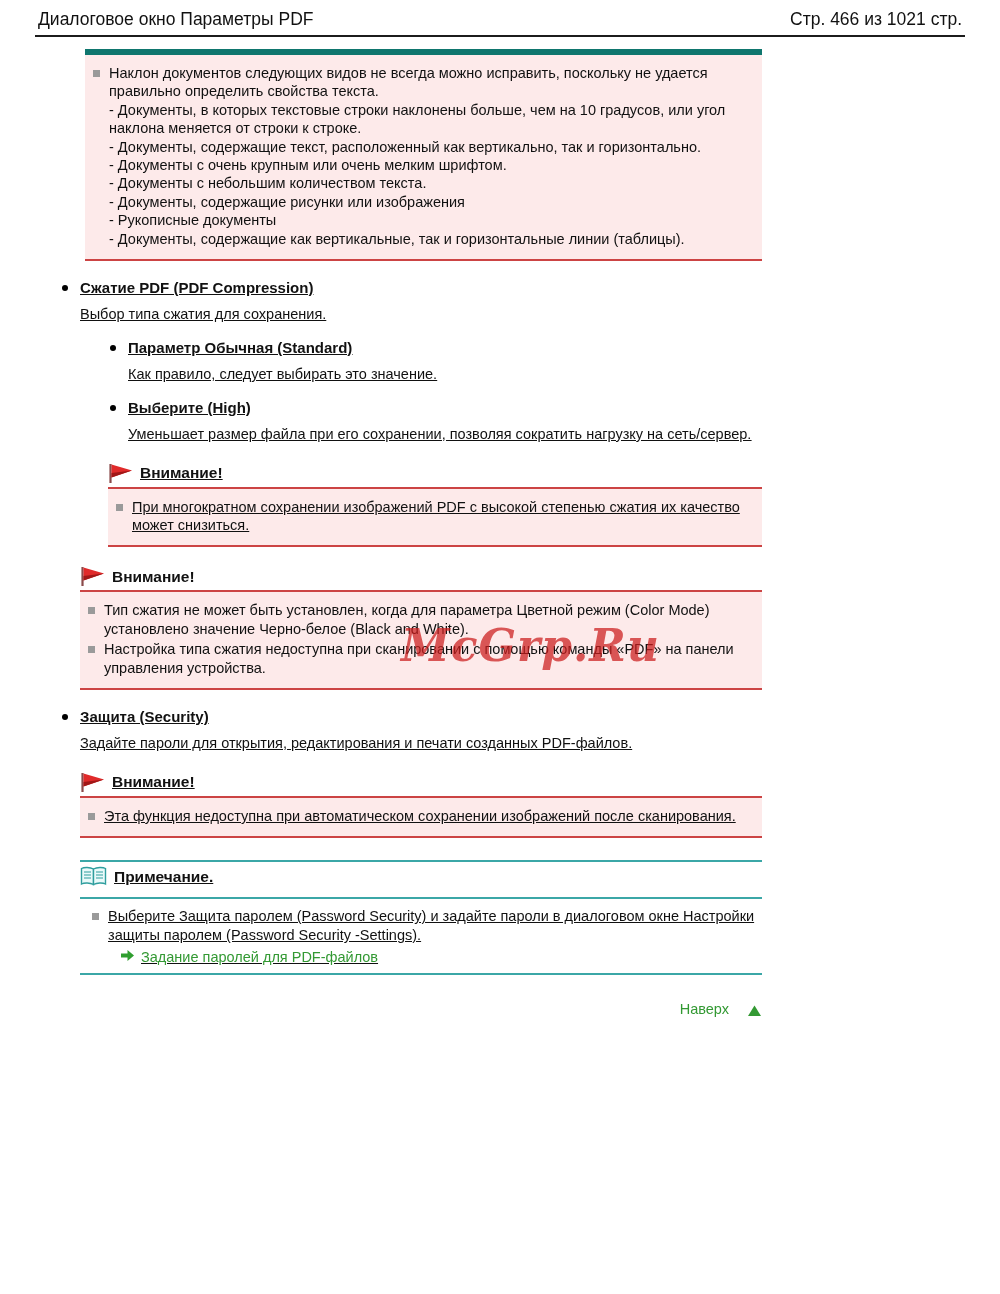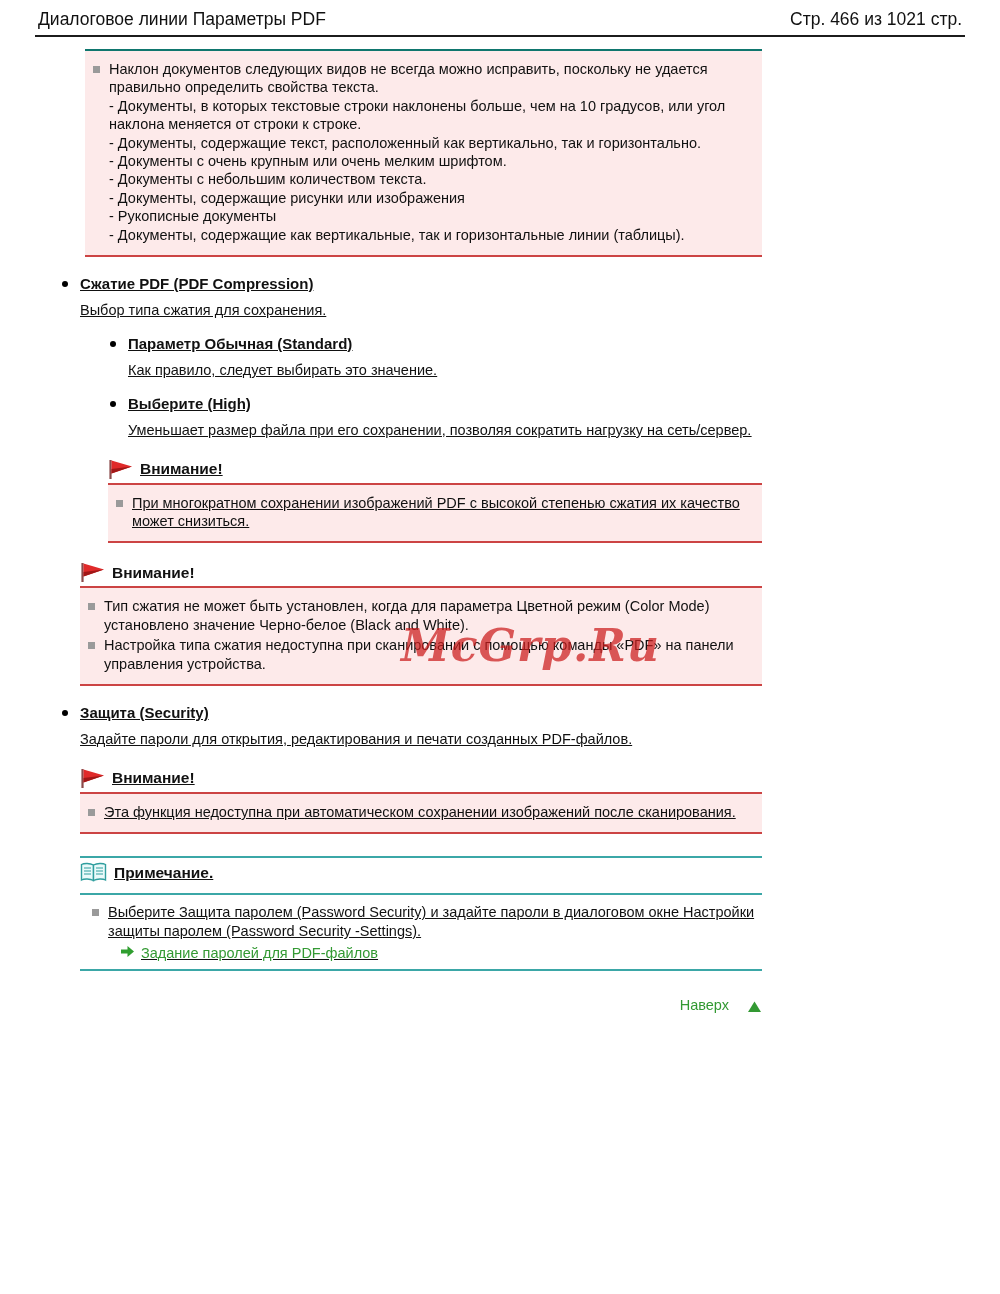--- a/index.html
+++ b/index.html
@@ -6,21 +6,21 @@
   html, body { background:#fff; }
   body {
     width:1000px; height:1294px; position:relative; overflow:hidden;
     font-family:"Liberation Sans", sans-serif; color:#111;
   }
   .topbar { display:flex; justify-content:space-between; align-items:flex-end;
             padding:9px 38px 5px 38px; font-size:17.5px; }
   .topbar-rule { margin:0 35px; border-top:2px solid #1c1c1c; }
   .content { padding:12px 238px 0 62px; position:relative; }
 
-  .alert-box { background:#fdeaea; border-top:2px solid #0f766e; border-bottom:2px solid #cc4444;
+  .alert-box { background:#fdeaea; border-top:6px solid #0f766e; border-bottom:2px solid #cc4444;
                padding:7px 10px 9px 8px; }
   .top-alert { margin-left:23px; }
   .alert-item { display:flex; align-items:flex-start; margin:2px 0; }
   .sq { flex:none; width:7px; height:7px; background:#9a9a9a; margin:6px 9px 0 0; }
   .alert-text { font-size:14.5px; line-height:1.27; }
   .prewrap { white-space:pre-line; }
 
   .li { display:flex; align-items:flex-start;text-decoration:underline; }
   .l1 { margin-top:18px; }
   .l2 { margin-left:30px; margin-top:15px; }
@@ -54,21 +54,21 @@
     font-size:44px; letter-spacing:1px; color:#cc1d1d; opacity:0.72;
   }
   .icon { flex:none; display:inline-flex; }
 </style>
 </head>
 <body>
 
 <div class="page">
 
   <header class="topbar">
-    <div>Диалоговое линии Параметры PDF</div>
+    <div>Диалоговое окно Параметры PDF</div>
     <div>Стр. 466 из 1021 стр.</div>
   </header>
   <div class="topbar-rule"></div>
 
   <main class="content">
 
     <section class="alert-box top-alert">
       <div class="alert-item">
         <span class="sq"></span>
         <div class="alert-text prewrap">Наклон документов следующих видов не всегда можно исправить, поскольку не удается правильно определить свойства текста.

